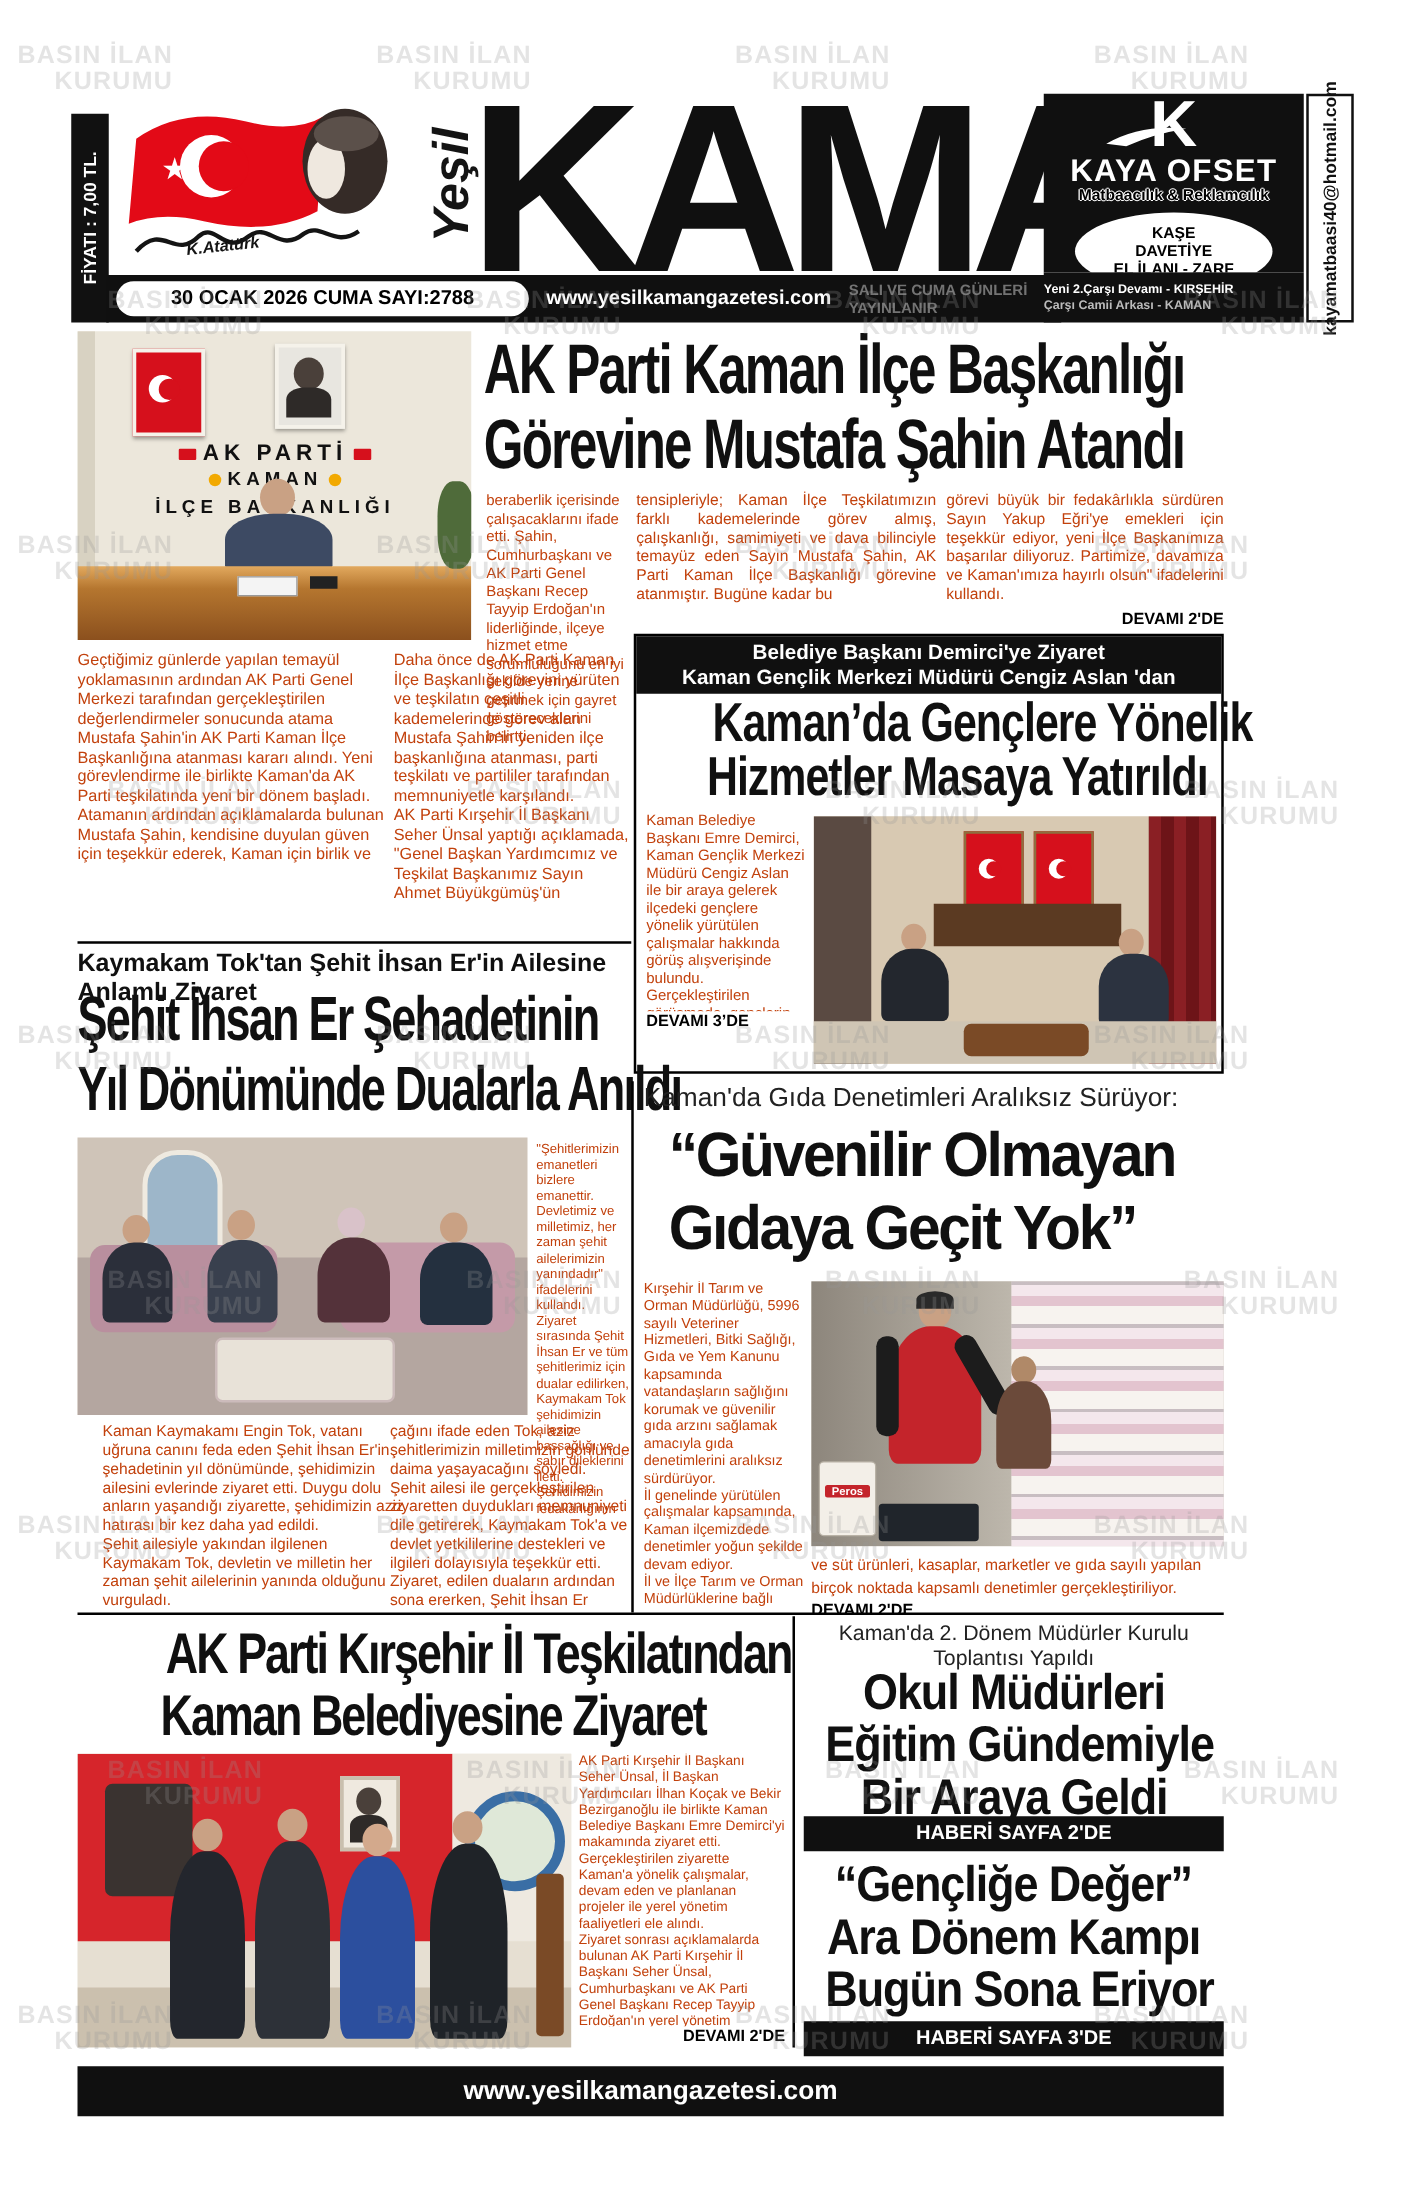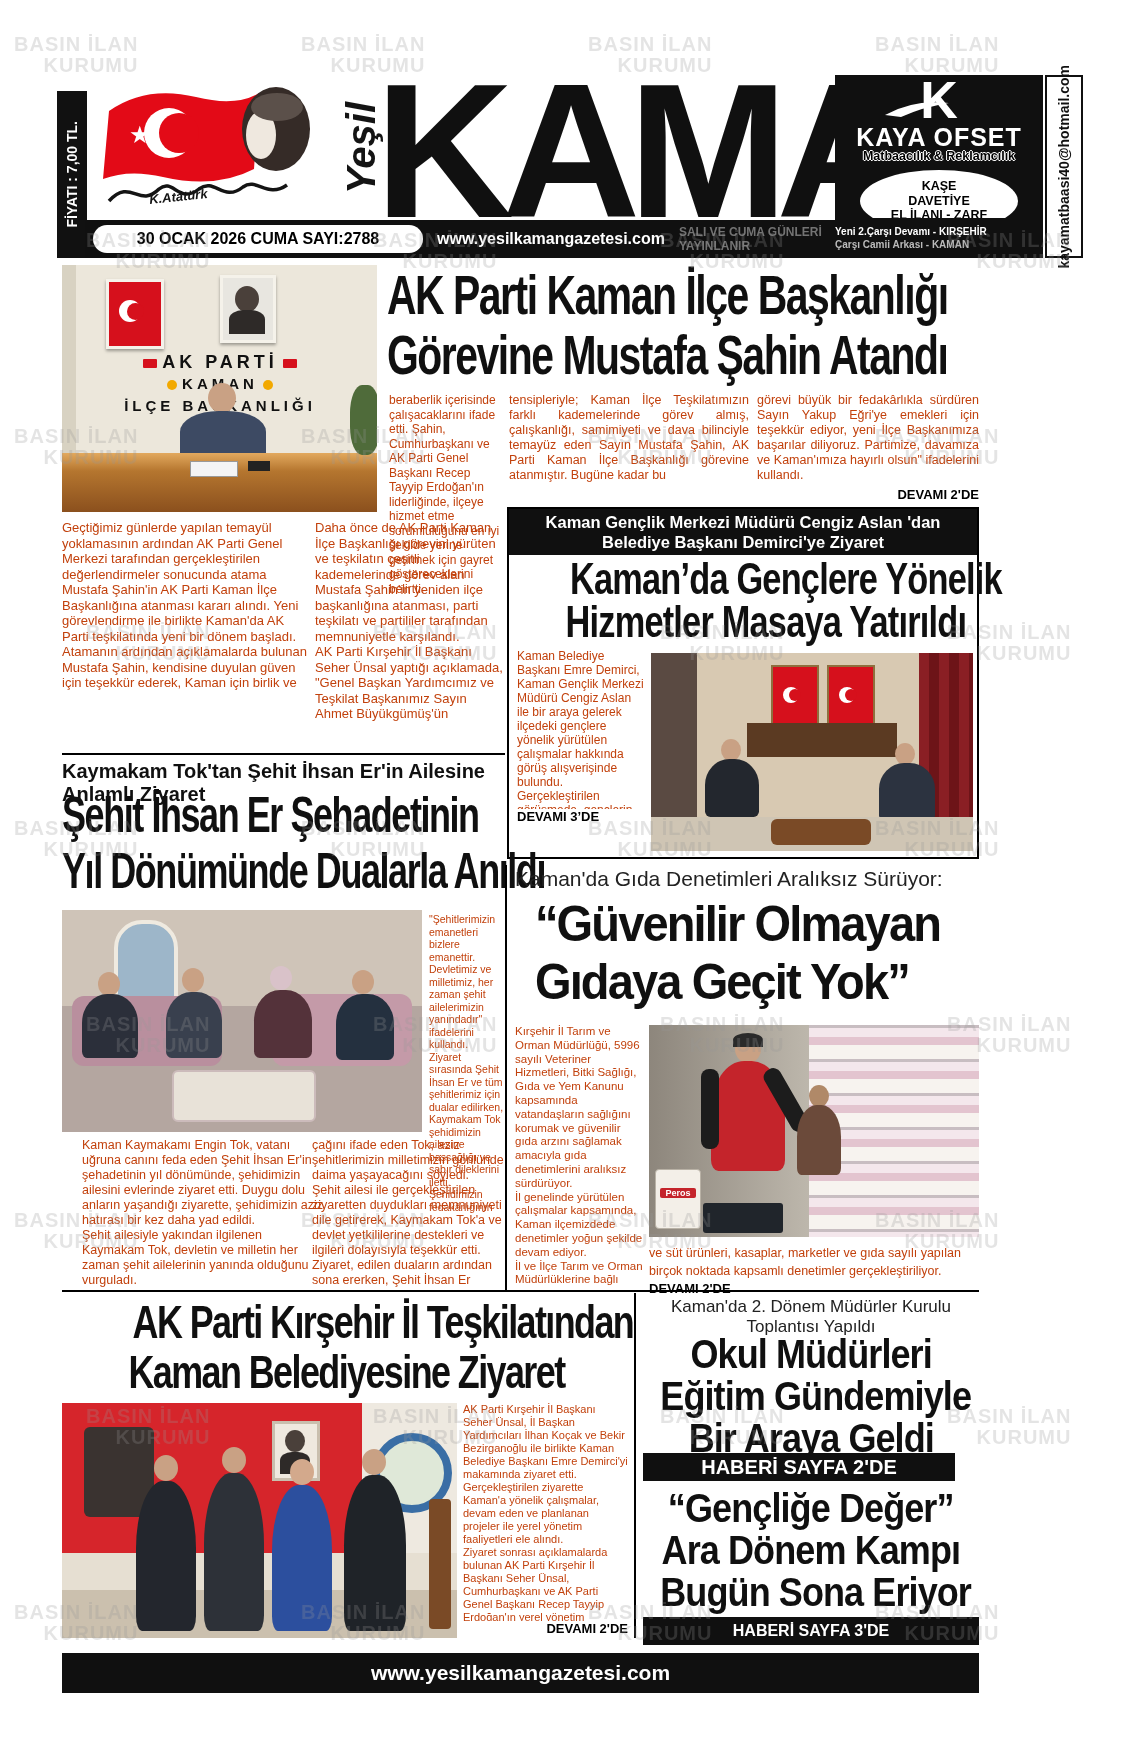--- a/index.html
+++ b/index.html
@@ -165,22 +165,22 @@
   </div>
 
   <div class="abs body-txt ws" style="left:5px;top:445px;width:246px;height:222px;font-size:13px;line-height:15.5px;text-align:left;">Geçtiğimiz günlerde yapılan temayül yoklamasının ardından AK Parti Genel Merkezi tarafından gerçekleştirilen değerlendirmeler sonucunda atama Mustafa Şahin'in AK Parti Kaman İlçe Başkanlığına atanması kararı alındı. Yeni görevlendirme ile birlikte Kaman'da AK Parti teşkilatında yeni bir dönem başladı.
 Atamanın ardından açıklamalarda bulunan Mustafa Şahin, kendisine duyulan güven için teşekkür ederek, Kaman için birlik ve</div>
   <div class="abs body-txt ws" style="left:258px;top:445px;width:188px;height:250px;font-size:13px;line-height:15.5px;text-align:left;">Daha önce de AK Parti Kaman İlçe Başkanlığı görevini yürüten ve teşkilatın çeşitli kademelerinde görev alan Mustafa Şahin'in yeniden ilçe başkanlığına atanması, parti teşkilatı ve partililer tarafından memnuniyetle karşılandı.
 AK Parti Kırşehir İl Başkanı Seher Ünsal yaptığı açıklamada,
 "Genel Başkan Yardımcımız ve Teşkilat Başkanımız Sayın Ahmet Büyükgümüş'ün</div>
 
   <div class="abs" style="left:450px;top:432px;width:472px;height:352px;border:2px solid #000;box-sizing:border-box;background:#fff;">
     <div class="kicker-bar" style="height:46px;display:flex;flex-direction:column;justify-content:center;font-size:16.5px;line-height:20px;">
+      <span>Belediye Başkanı Demirci'ye Ziyaret</span>
       <span>Kaman Gençlik Merkezi Müdürü Cengiz Aslan 'dan</span>
-      <span>Belediye Başkanı Demirci'ye Ziyaret</span>
     </div>
     <div style="text-align:center;height:88px;padding-top:2px;">
       <span class="hlc" style="font-size:44px;line-height:43px;letter-spacing:-1px;transform:scaleX(.78);">Kaman’da Gençlere Yönelik</span><br>
       <span class="hlc" style="font-size:44px;line-height:43px;letter-spacing:-1px;transform:scaleX(.78);">Hizmetler Masaya Yatırıldı</span>
     </div>
     <div style="position:absolute;left:8px;top:140px;width:128px;height:180px;">
       <div class="body-txt" style="font-size:12px;line-height:14px;height:160px;text-align:left;">Kaman Belediye Başkanı Emre Demirci, Kaman Gençlik Merkezi Müdürü Cengiz Aslan ile bir araya gelerek ilçedeki gençlere yönelik yürütülen çalışmalar hakkında görüş alışverişinde bulundu. Gerçekleştirilen görüşmede, gençlerin sosyal, kültürel ve</div>
       <div class="more">DEVAMI 3’DE</div>
     </div>
     <div class="photo" style="position:absolute;left:142px;top:144px;width:322px;height:198px;background:#d8c9b2;">
@@ -304,21 +304,21 @@
 Ziyaret sonrası açıklamalarda bulunan AK Parti Kırşehir İl Başkanı Seher Ünsal, Cumhurbaşkanı ve AK Parti Genel Başkanı Recep Tayyip Erdoğan'ın yerel yönetim anlayışının Kaman'da başarıyla temsil edildiğini vurguladı. Belediye Başkanı Emre Demirci'nin, AK Parti davasına olan bağlılığı, yüksek enerjisi ve Kaman'a duyduğu sevdayla</div>
     <div class="more" style="text-align:right;">DEVAMI 2'DE</div>
   </div>
 
   <div class="abs" style="left:586px;top:1222px;width:336px;font-size:17px;color:#222;text-align:center;">Kaman'da 2. Dönem Müdürler Kurulu Toplantısı Yapıldı</div>
   <div class="abs" style="left:586px;top:1246px;width:336px;height:128px;text-align:center;margin-top:12px;">
     <span class="hlc" style="font-size:40px;line-height:42px;letter-spacing:-1px;transform:scaleX(.9);">Okul Müdürleri</span><br>
     <span class="hlc" style="font-size:40px;line-height:42px;letter-spacing:-1px;transform:scaleX(.9);">Eğitim Gündemiyle</span><br>
     <span class="hlc" style="font-size:40px;line-height:42px;letter-spacing:-1px;transform:scaleX(.9);">Bir Araya Geldi</span>
   </div>
-  <div class="abs kicker-bar" style="left:586px;top:1378px;width:312px;height:28px;line-height:28px;font-size:20px;">HABERİ SAYFA 2'DE</div>
+  <div class="abs kicker-bar" style="left:586px;top:1378px;width:336px;height:28px;line-height:28px;font-size:16px;">HABERİ SAYFA 2'DE</div>
 
   <div class="abs" style="left:586px;top:1412px;width:336px;height:128px;text-align:center;">
     <span class="hlc" style="font-size:40px;line-height:42px;letter-spacing:-1px;transform:scaleX(.9);">“Gençliğe Değer”</span><br>
     <span class="hlc" style="font-size:40px;line-height:42px;letter-spacing:-1px;transform:scaleX(.9);">Ara Dönem Kampı</span><br>
     <span class="hlc" style="font-size:40px;line-height:42px;letter-spacing:-1px;transform:scaleX(.9);">Bugün Sona Eriyor</span>
   </div>
   <div class="abs kicker-bar" style="left:586px;top:1542px;width:336px;height:28px;line-height:28px;font-size:16px;">HABERİ SAYFA 3'DE</div>
 
   <div class="abs kicker-bar" style="left:5px;top:1578px;width:917px;height:40px;line-height:40px;font-size:21px;">www.yesilkamangazetesi.com</div>
 

